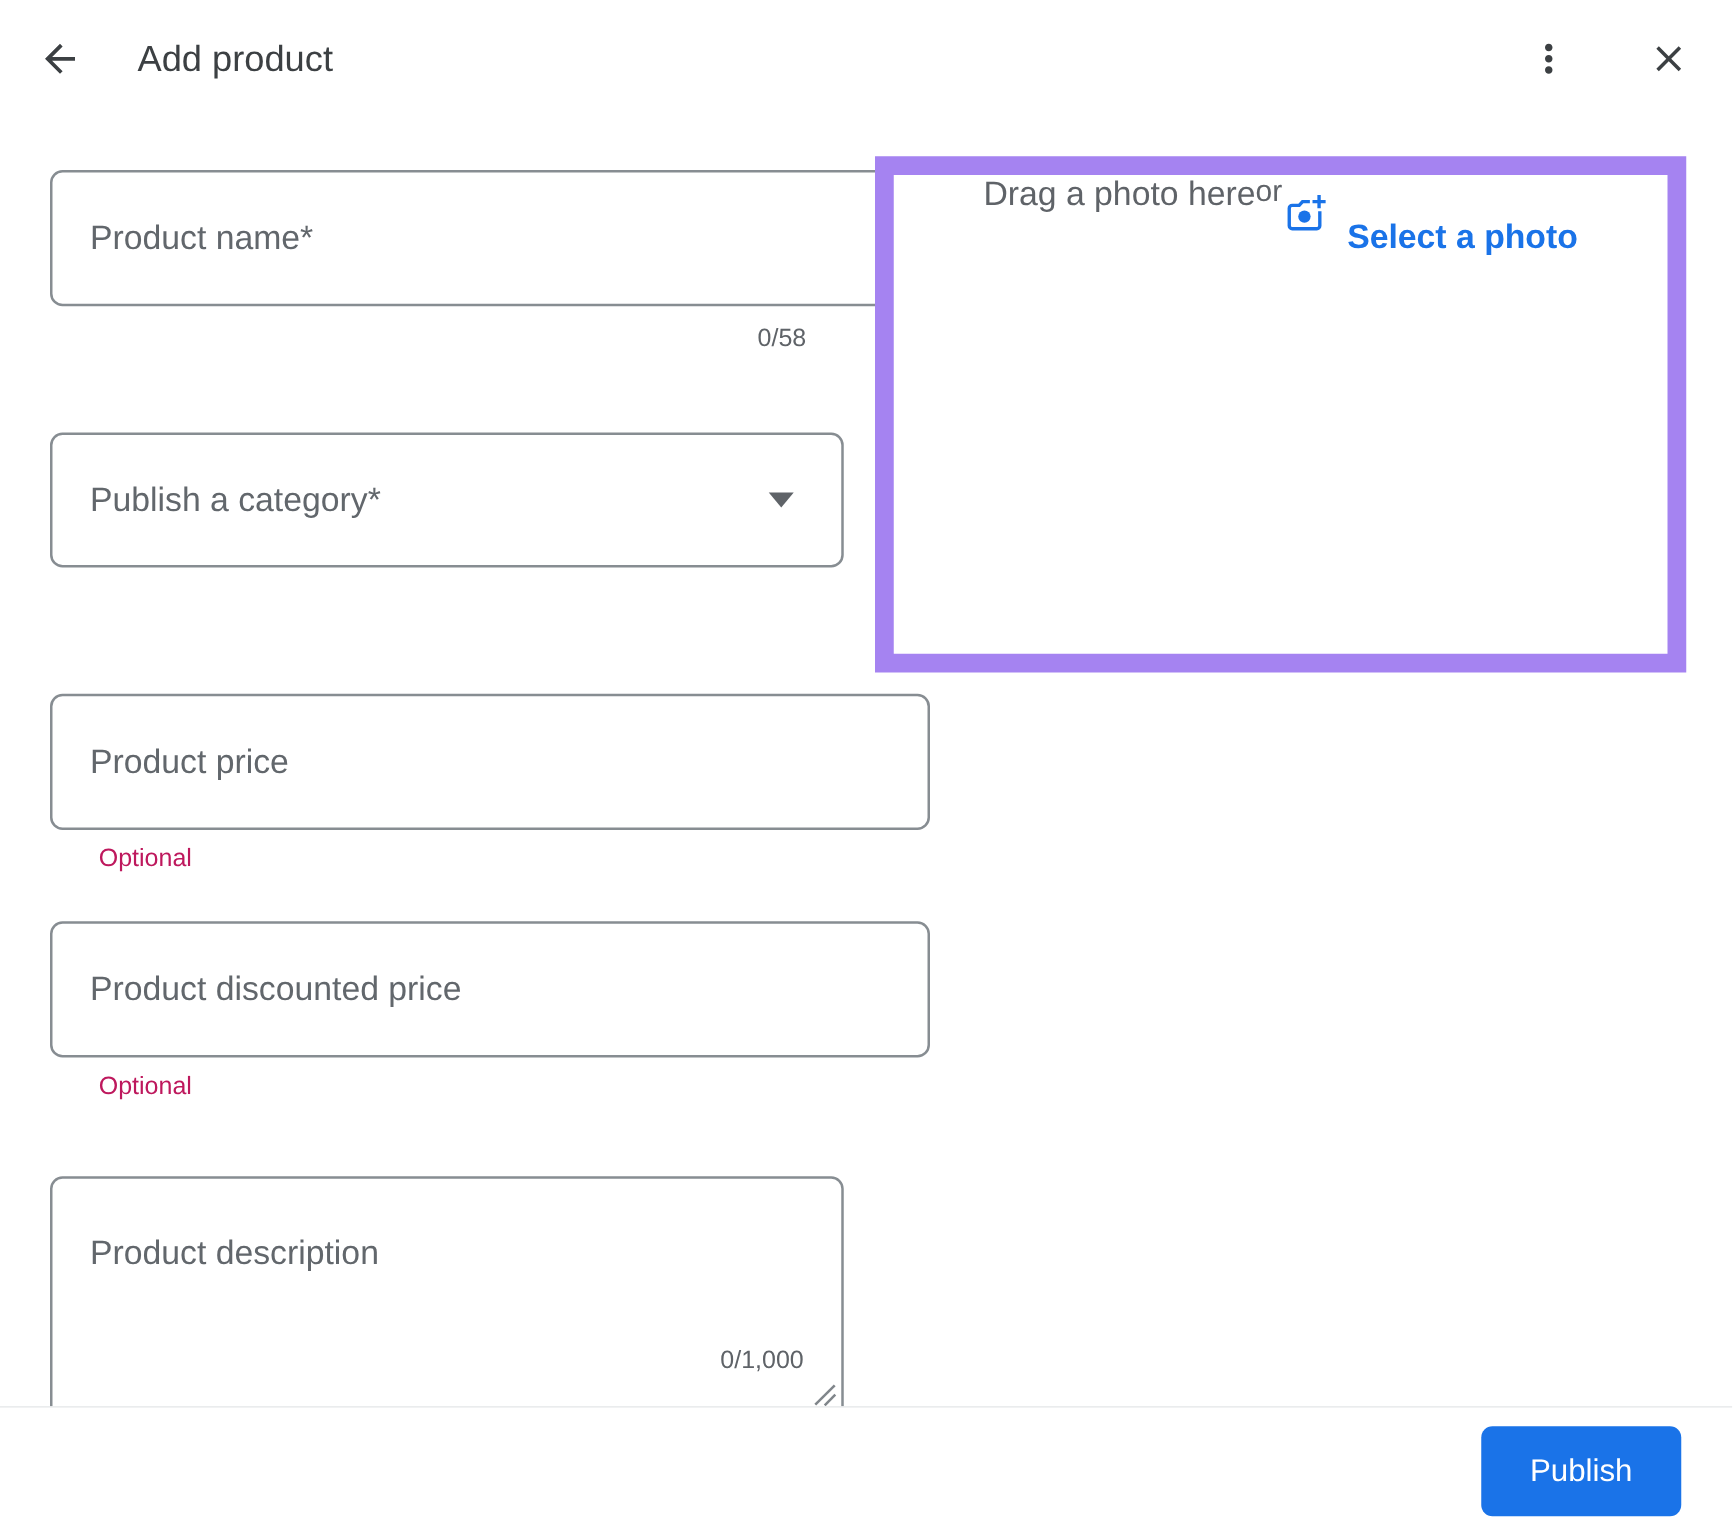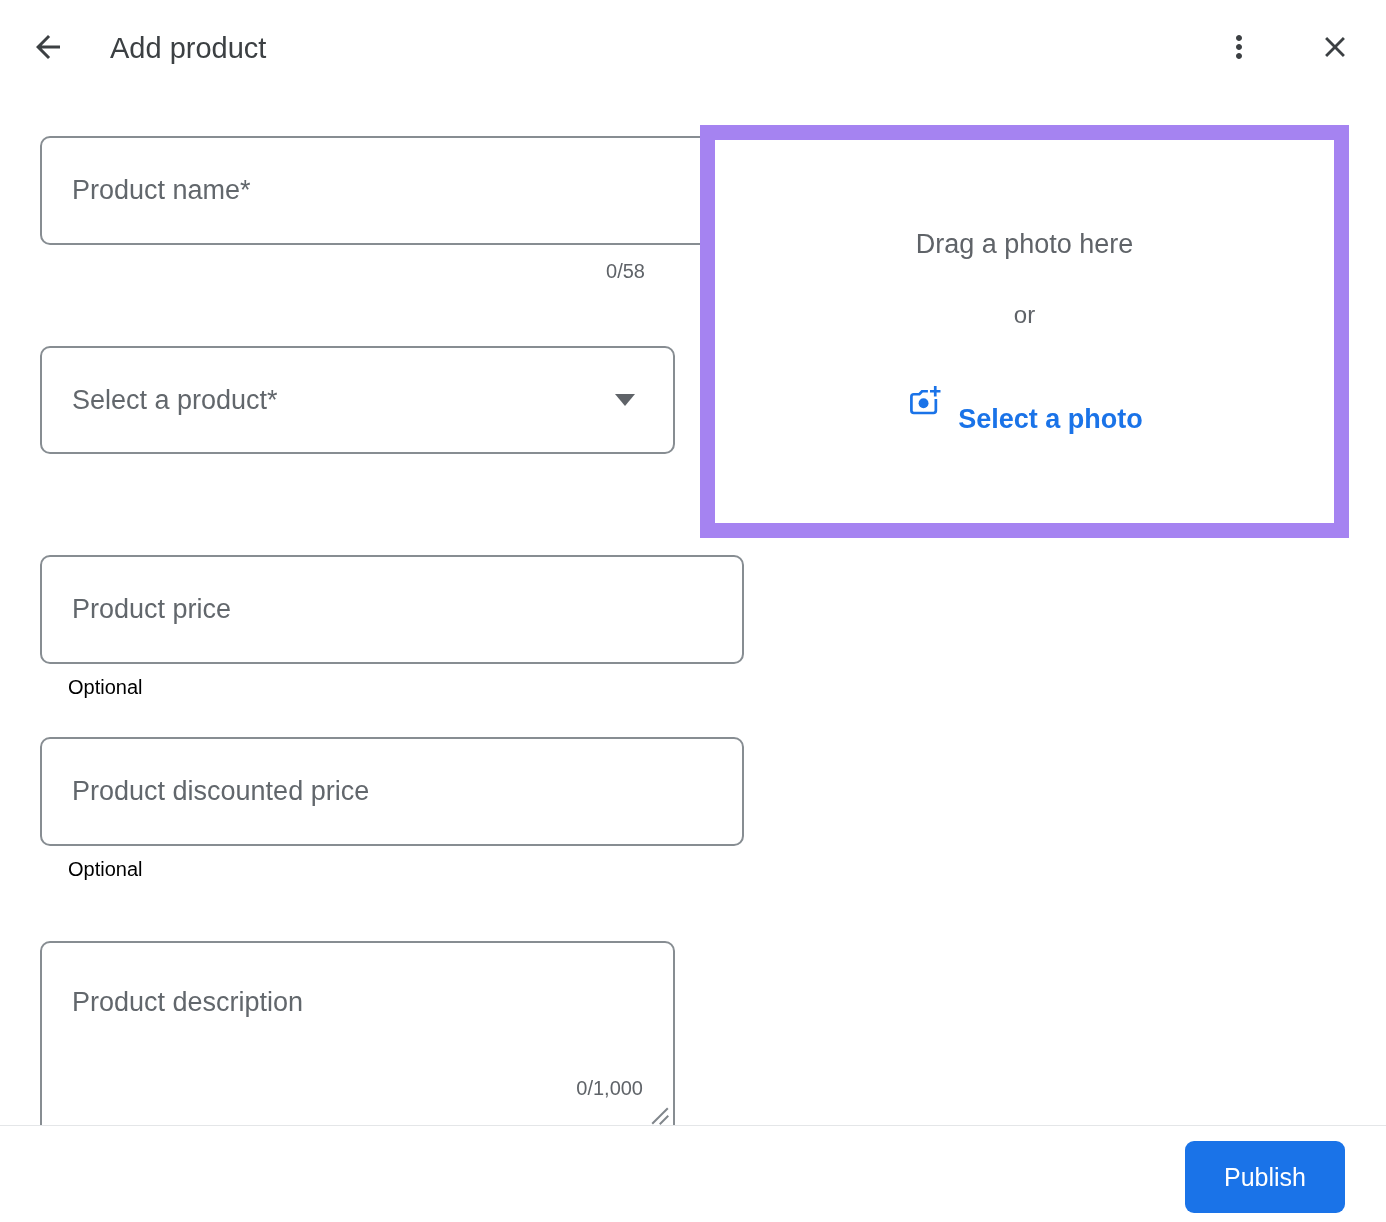--- a/index.html
+++ b/index.html
@@ -61,23 +61,23 @@
     left: 40px;
     width: 605px;
     text-align: right;
     font-size: 20px;
     color: #5f6368;
   }
   .name-counter { top: 260px; }
 
   .helper-text {
     position: absolute;
-    left: 68px;
+    left: 79px;
     font-size: 20px;
-    color: #000000;
+    color: #be185d;
   }
   .price-helper    { top: 676px; }
   .discount-helper { top: 858px; }
 
   
   .select-box {
     position: absolute;
     left: 40px; top: 346px;
     width: 635px; height: 108px;
     border: 2px solid #878d92;
@@ -151,22 +151,21 @@
   .resize-handle-visible span:nth-child(2) { width: 12px; left: 8px;  top: 14px; }
 
   
   .dropzone {
     position: absolute;
     left: 700px; top: 125px;
     width: 649px; height: 413px;
     border: 15px solid #a583f1;
     background: #ffffff;
     display: flex;
-    flex-direction: column;
-    align-items: center;
+    align-items: flex-start;
     justify-content: center;
     row-gap: 41px;
   }
   .dropzone .drag-text { font-size: 27px; color: #5f6368; }
   .dropzone .or-text   { font-size: 24px; color: #5f6368; }
   .select-photo {
     display: flex;
     align-items: center;
     column-gap: 16px;
     cursor: pointer;
@@ -230,21 +229,21 @@
       <svg width="34" height="34" viewBox="0 0 24 24">
           <path d="M19 6.4 17.6 5 12 10.6 6.4 5 5 6.4 10.6 12 5 17.6 6.4 19 12 13.4 17.6 19 19 17.6 13.4 12z" fill="#3c4043"></path>
         </svg>
     </span>
   </button>
 
   <input class="field-input name-field" type="text" placeholder="Product name*" style="">
   <div class="char-counter name-counter">0/58</div>
 
   <div class="select-box">
-    <span class="select-label">Select a product*</span>
+    <span class="select-label">Publish a category*</span>
     <span class="caret-down"></span>
   </div>
 
   <input class="field-input price-field" type="text" placeholder="Product price" style="">
   <div class="helper-text price-helper">Optional</div>
 
   <input class="field-input discount-field" type="text" placeholder="Product discounted price" style="">
   <div class="helper-text discount-helper">Optional</div>
 
   <div class="description-box">

